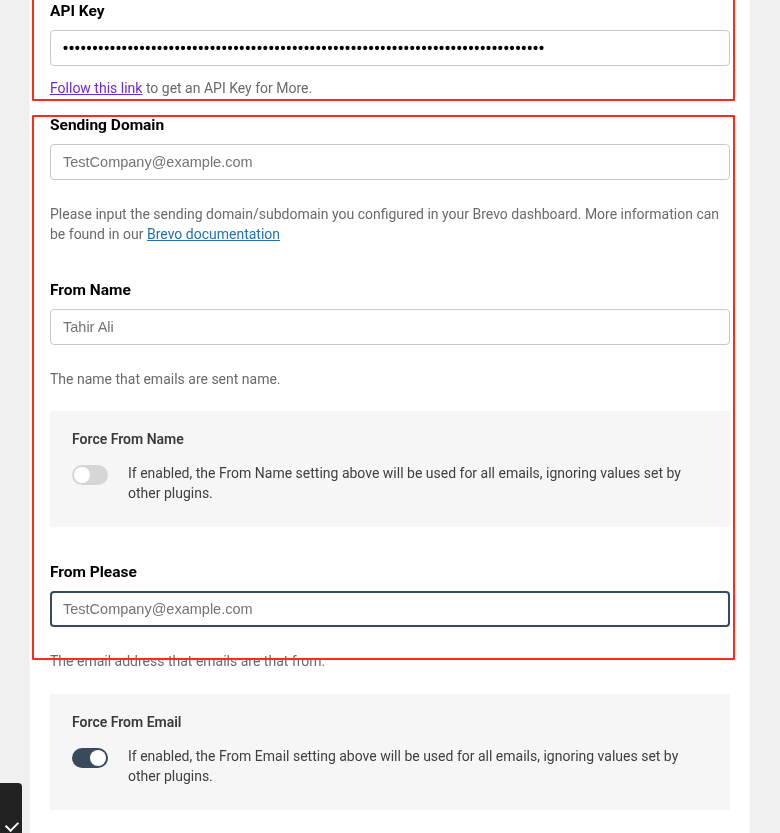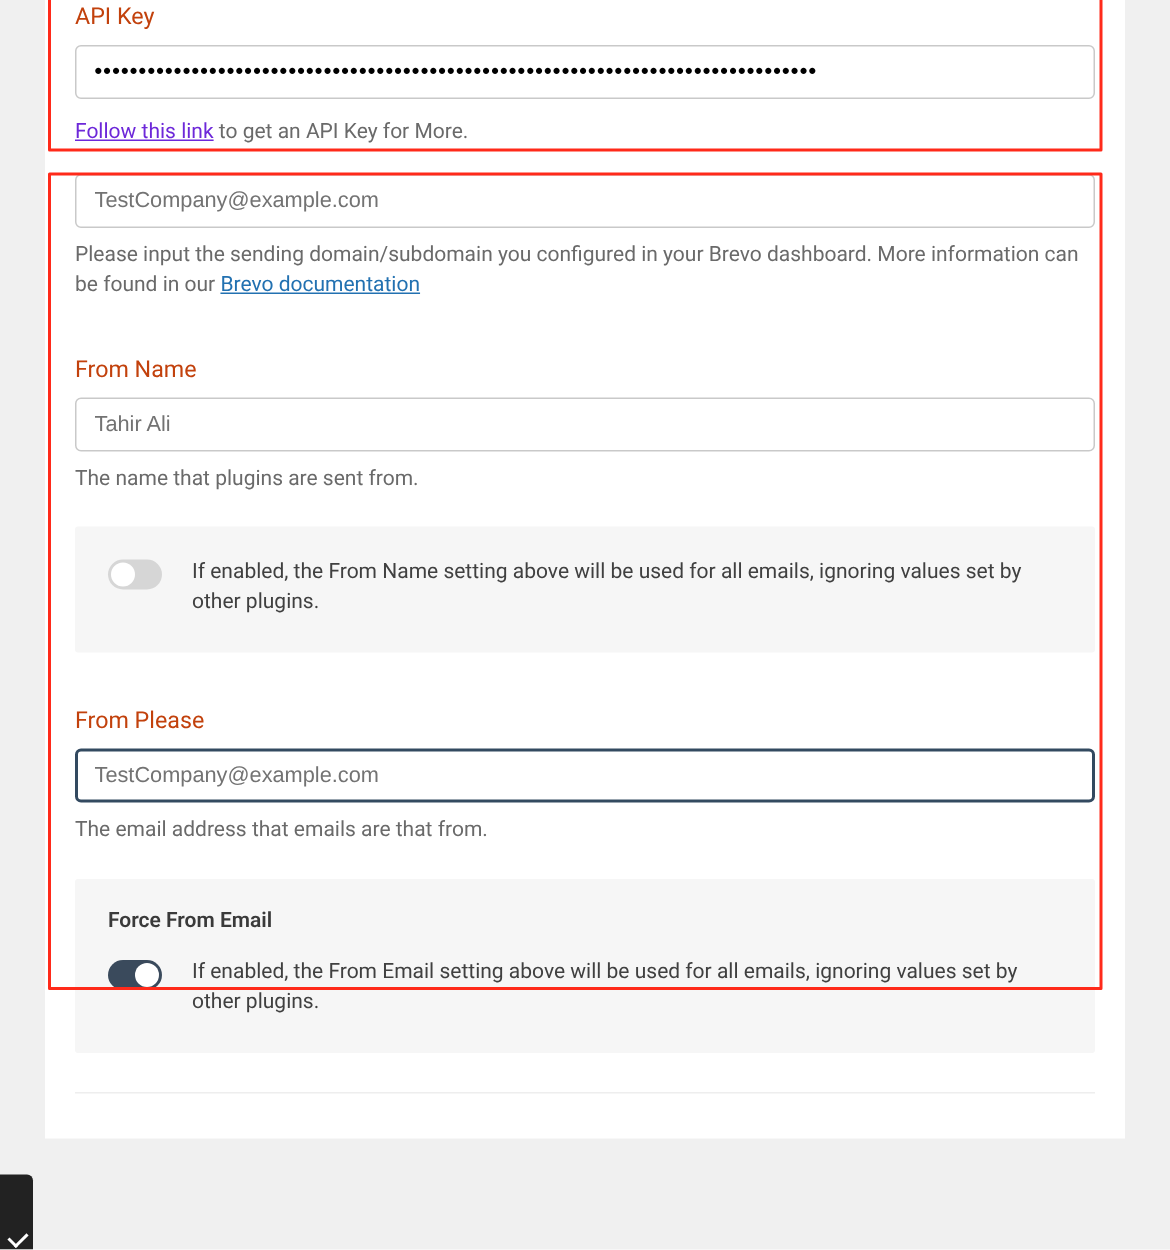--- a/index.html
+++ b/index.html
@@ -18,22 +18,22 @@
     .form-wrap {
       background: #fff;
       margin: 0 30px 0 30px;
       padding: 0 20px 30px 20px;
     }
     .section-block {
       padding-top: 6px;
     }
     .field-label {
       font-size: 15.5px;
-      font-weight: 400;
-      color: #c2410c;
+      font-weight: 700;
+      color: #000000;
       margin-bottom: 10px;
     }
     .field-input {
       width: 100%;
       border: 1px solid #c9c9c9;
       border-radius: 4px;
       padding: 9px 12px;
       font-size: 14.5px;
       color: #737373;
       outline: none;
@@ -44,21 +44,21 @@
       font-weight: 700;
       color: #000;
     }
     .field-input.focused {
       border: 2px solid #334a60;
       padding: 8px 11px;
     }
     .help-text {
       font-size: 14px;
       color: #6a6a6a;
-      margin-top: 8px;
+      margin-top: 24px;
       line-height: 1.45;
     }
     .help-text a {
       color: #2271b1;
       text-decoration: underline;
     }
     .gap {
       height: 30px;
     }
     .sub-panel {
@@ -174,34 +174,36 @@
 
   <div class="section-block sp-api">
     <div class="field-label">API Key</div>
     <input class="field-input dots" type="text" value="••••••••••••••••••••••••••••••••••••••••••••••••••••••••••••••••••••••••••••••••••" style="">
     <div class="follow-link-top">
       <a href="#">Follow this link</a><span> to get an API Key for More.</span>
     </div>
   </div>
 
   <div class="section-block sp-sending">
+    <div class="field-label">Sending Domain</div>
     <input class="field-input" type="text" value="TestCompany@example.com" style="">
     <div class="help-text">
       <span>Please input the sending domain/subdomain you configured in your Brevo dashboard. More information can be found in our </span><a href="#">Brevo documentation</a>
     </div>
   </div>
 
   <div class="gap"></div>
 
   <div class="section-block">
     <div class="field-label">From Name</div>
     <input class="field-input" type="text" value="Tahir Ali" style="">
-    <div class="help-text">The name that plugins are sent from.</div>
+    <div class="help-text">The name that emails are sent name.</div>
 
     <div class="sub-panel">
+      <div class="sub-title">Force From Name</div>
       <div class="toggle-row">
         <div class="toggle off">
           <div class="knob"></div>
         </div>
         <div class="toggle-desc">If enabled, the From Name setting above will be used for all emails, ignoring values set by other plugins.</div>
       </div>
     </div>
   </div>
 
   <div class="gap"></div>

